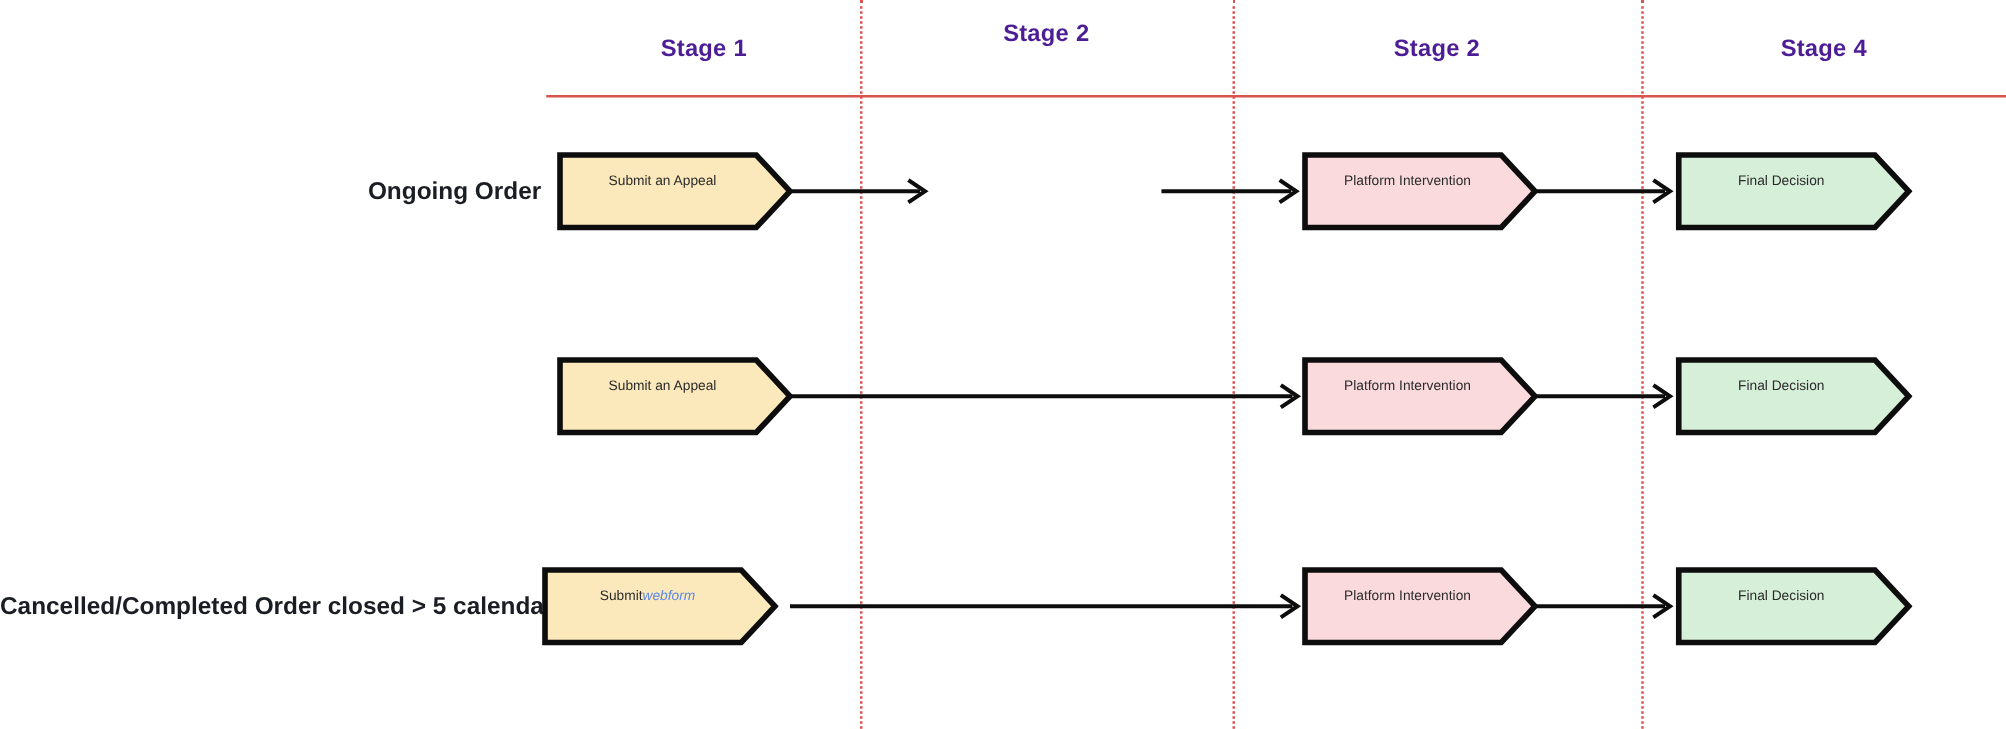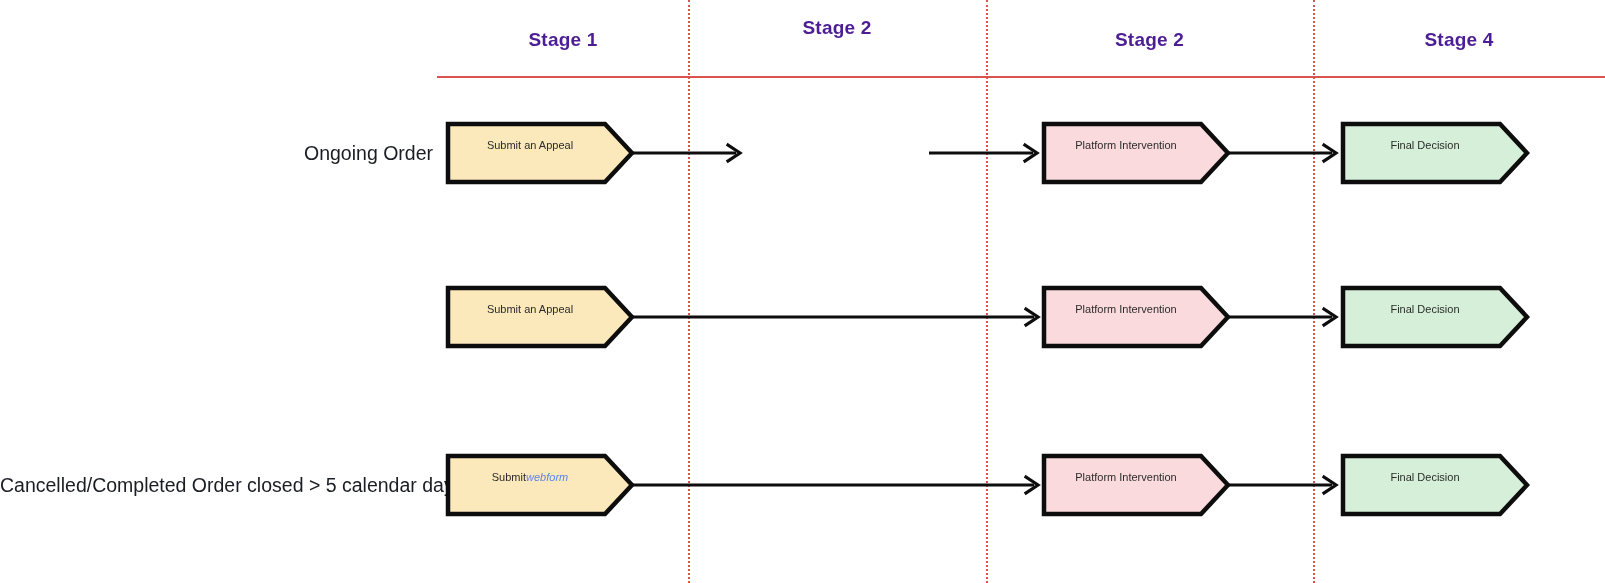--- a/index.html
+++ b/index.html
@@ -31,21 +31,21 @@
     font-size:19px;
     line-height:30px;
     letter-spacing:.2px;
     white-space:nowrap;
   }
   
   .row-label{
     position:absolute;
     text-align:right;
     color:#1b1d24;
-    font-weight:normal;
+    font-weight:bold;
     font-size:19.5px;
     line-height:24px;
     white-space:nowrap;
   }
   
   .node{
     position:absolute;
     width:190px;height:64px;
     box-sizing:border-box;
   }
@@ -168,21 +168,21 @@
     </svg>
   </div>
 
   <div class="node" style="left:1340px;top:285px;">
     <svg class="shape" viewBox="0 0 190 64" preserveAspectRatio="none">
       <polygon points="3,3 160,3 187,32 160,61 3,61" fill="#d6efd8" stroke="#0d0d0d" stroke-width="4.5" stroke-linejoin="miter"></polygon>
     </svg>
     <div class="caption">Final Decision</div>
   </div>
 
-  <div class="node" style="left:445px;top:453px;">
+  <div class="node" style="left:433px;top:453px;">
     <svg class="shape" viewBox="0 0 190 64" preserveAspectRatio="none">
       <polygon points="3,3 160,3 187,32 160,61 3,61" fill="#fbe9bc" stroke="#0d0d0d" stroke-width="4.5" stroke-linejoin="miter"></polygon>
     </svg>
     <div class="caption">
       <span>Submit </span>
         <span class="lnk">webform</span>
     </div>
   </div>
 
   <div class="conn" style="left:632px;top:474px;width:410px;">

